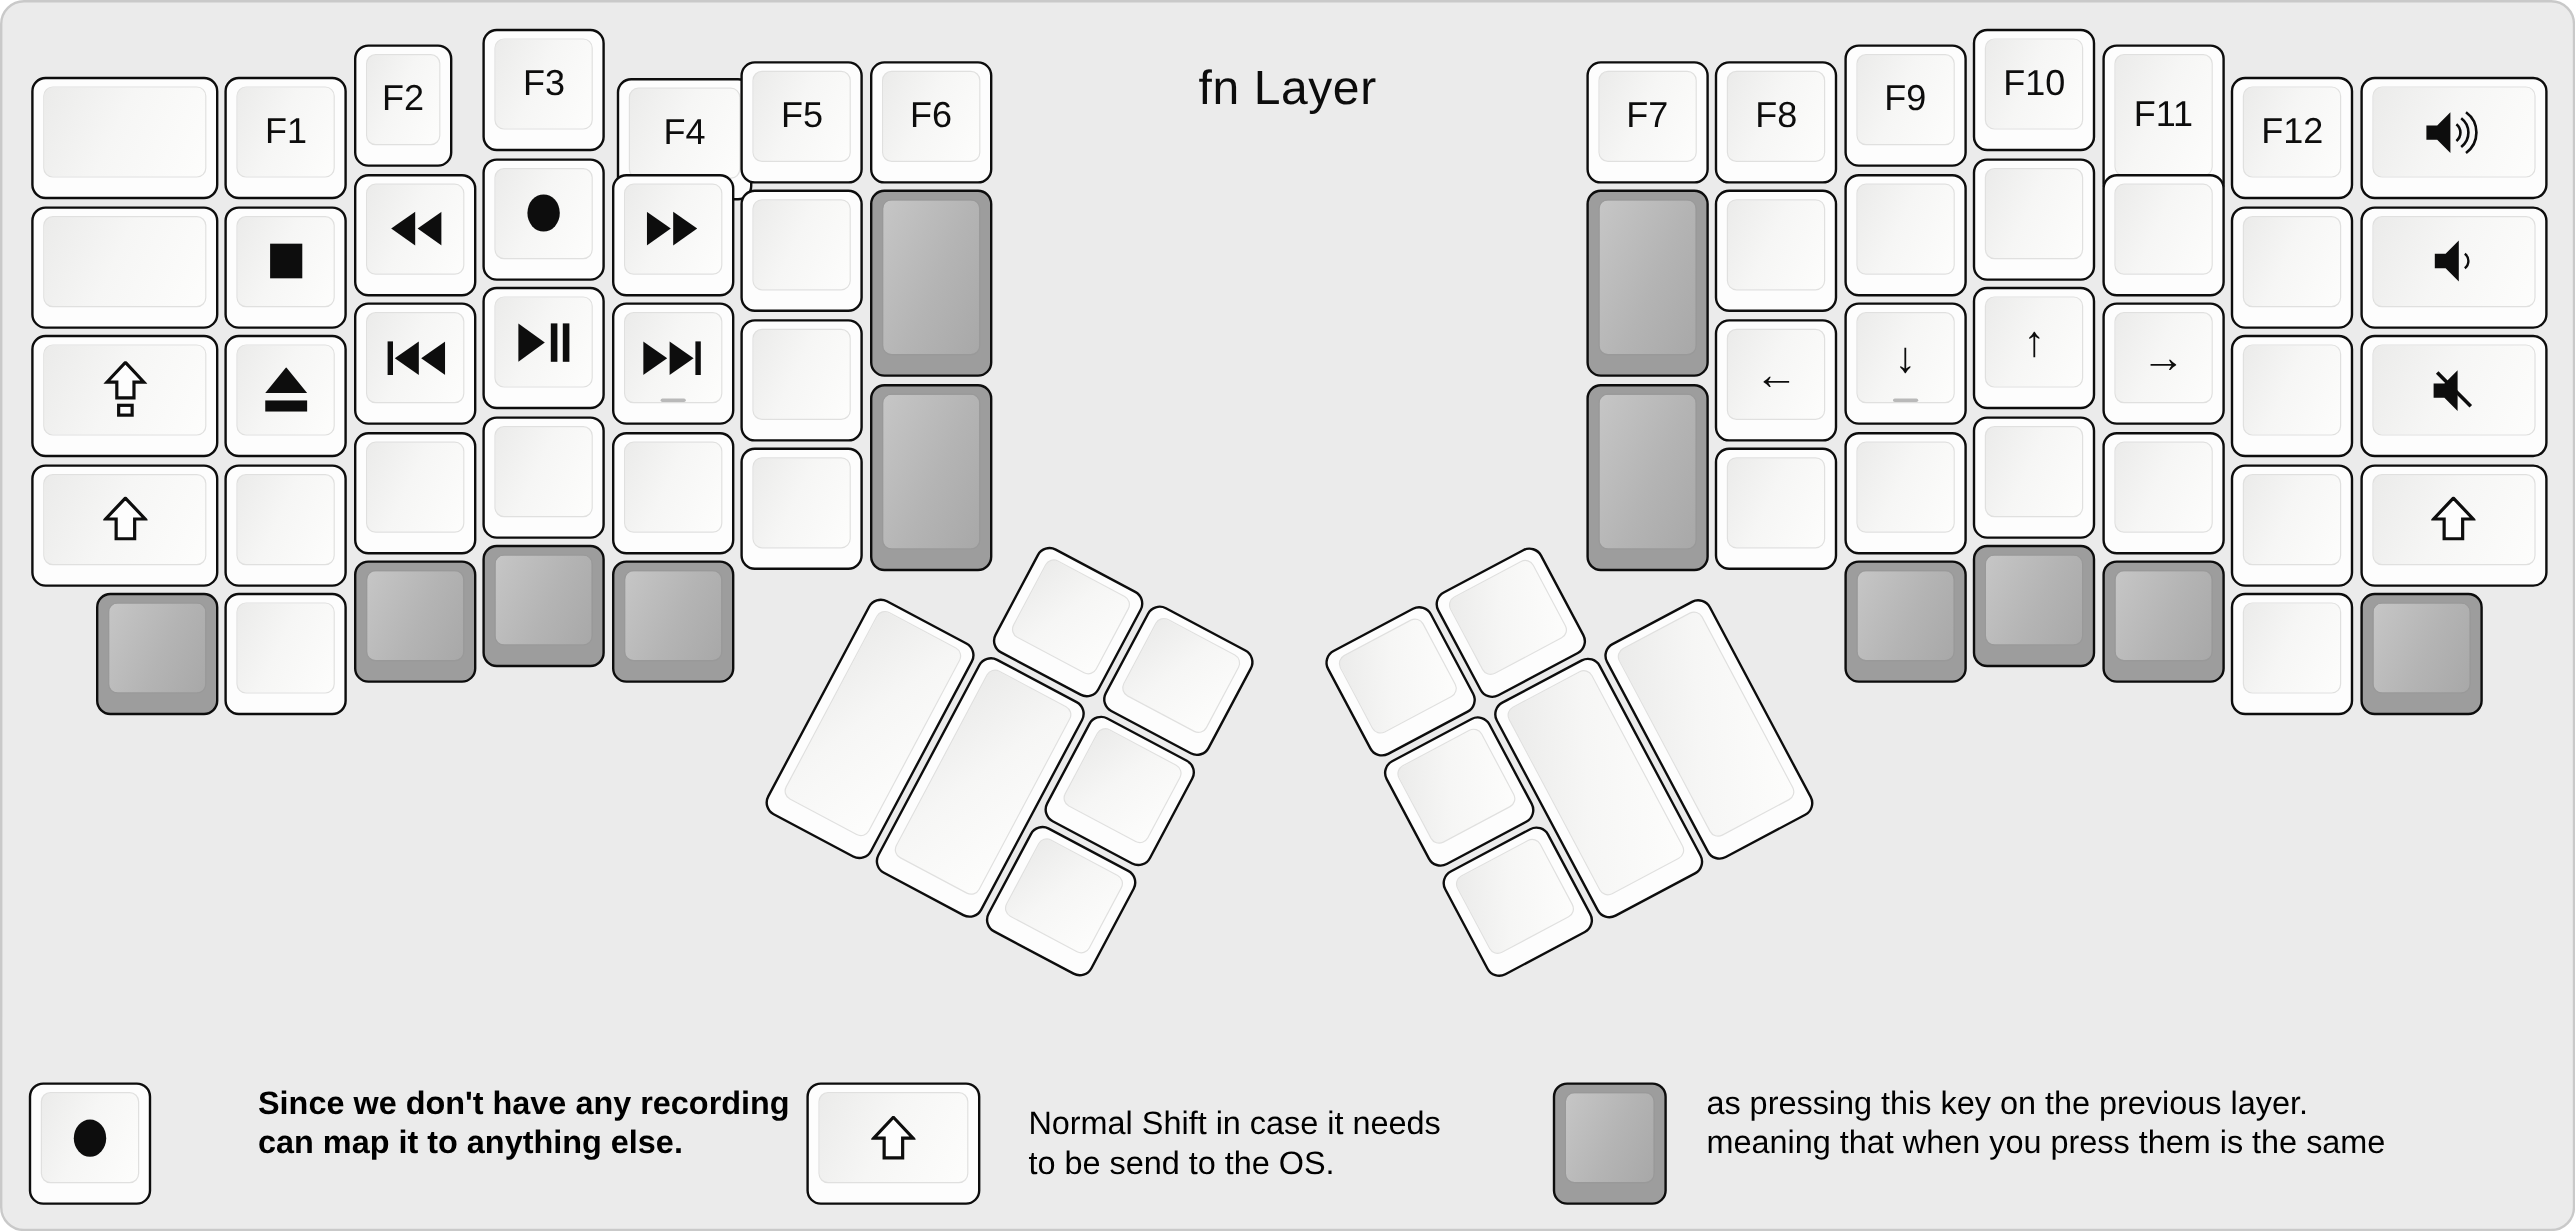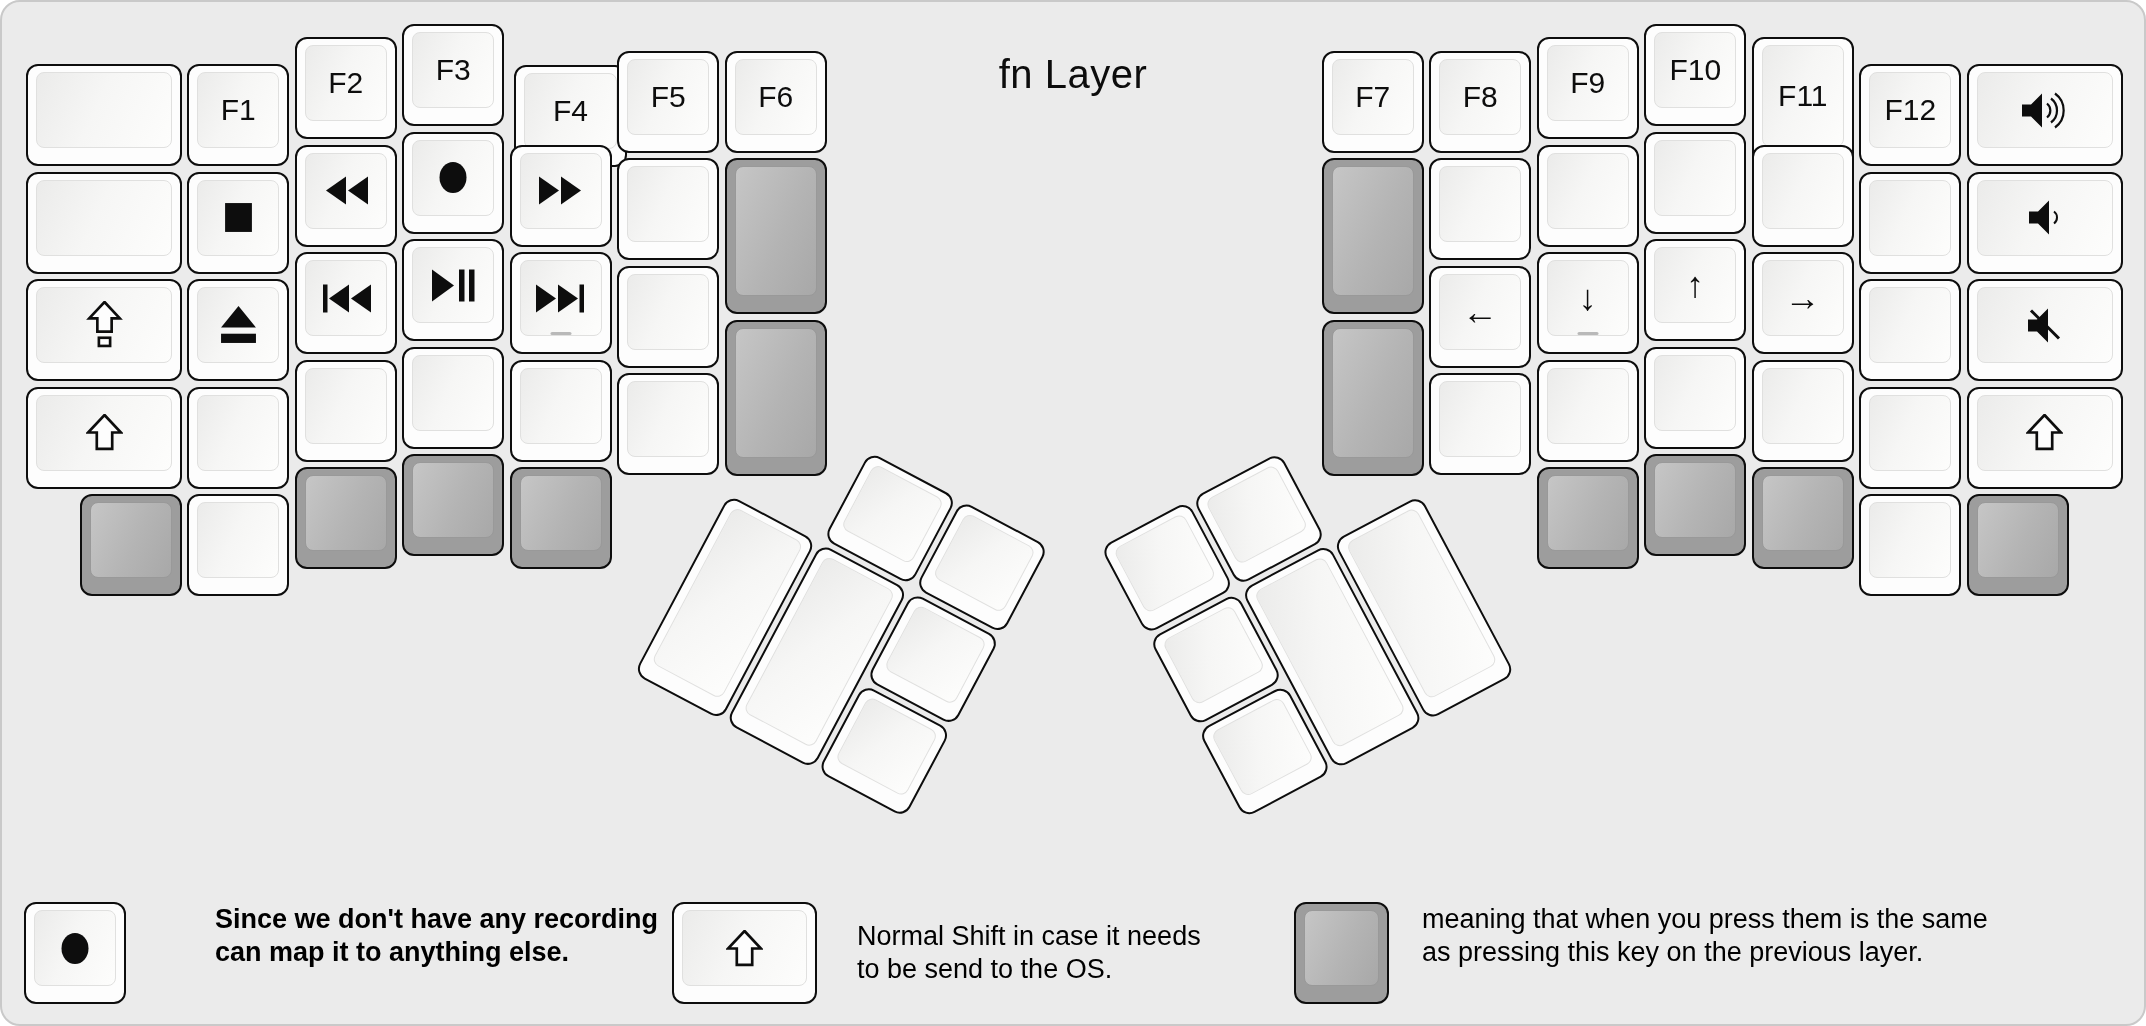--- a/index.html
+++ b/index.html
@@ -80,21 +80,21 @@
             <svg width="37" height="39" viewBox="0 0 36 38">
               <polygon points="18,0 35,21 1,21" fill="#0d0d0d"></polygon>
               <rect x="1" y="27" width="34" height="9" fill="#0d0d0d"></rect>
             </svg>
           </span>
         </div>
       </div>
       <div class="key white" style="left: 185.3px; top: 384.5px; width: 102px; height: 102px;">
         <div class="cap"></div>
       </div>
-      <div class="key white" style="left: 292.8px; top: 35.4px; width: 102px; height: 102px; padding-left: 36px;">
+      <div class="key white" style="left: 292.8px; top: 35.4px; width: 82px; height: 102px; padding-left: 36px;">
         <div class="cap">
           <span class="klabel">F2</span>
         </div>
       </div>
       <div class="key white" style="left: 292.8px; top: 142.9px; width: 102px; height: 102px;">
         <div class="cap">
           <span>
             <svg width="44" height="33" viewBox="0 0 44 32">
               <polygon points="22,2 2,16 22,30" fill="#0d0d0d"></polygon>
               <polygon points="44,2 24,16 44,30" fill="#0d0d0d"></polygon>
@@ -425,17 +425,17 @@
         </div>
       </div>
       <div class="legend-text" style="left: 855px; top: 918px;">
         <div>Normal Shift in case it needs</div>
         <div>to be send to the OS.</div>
       </div>
       <div class="key grey" style="left: 1292px; top: 900px; width: 95px; height: 102px;">
         <div class="cap"></div>
       </div>
       <div class="legend-text" style="left: 1420px; top: 901px;">
+        <div>as pressing this key on the previous layer.</div>
         <div>meaning that when you press them is the same</div>
-        <div>as pressing this key on the previous layer.</div>
       </div>
     </div>
 </div>
 
 </body></html>

